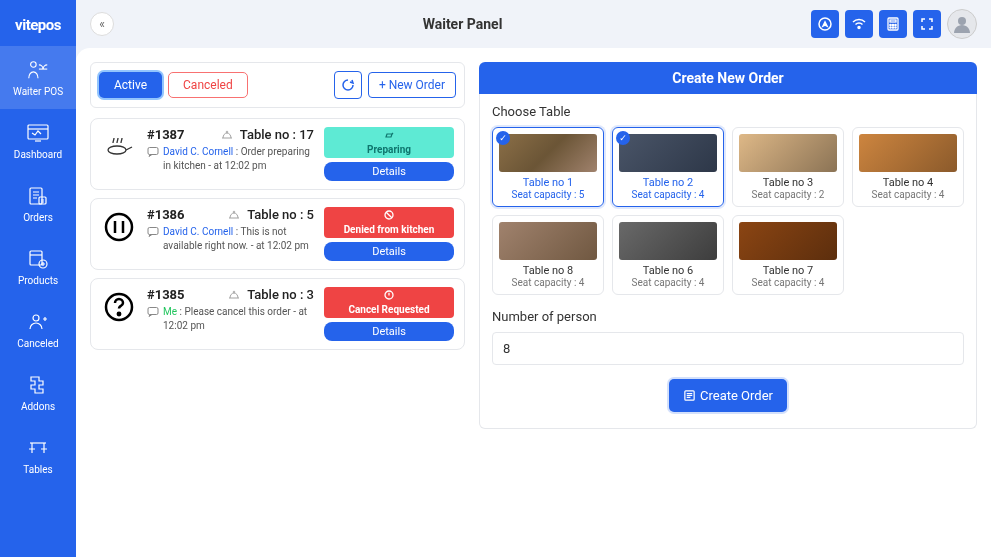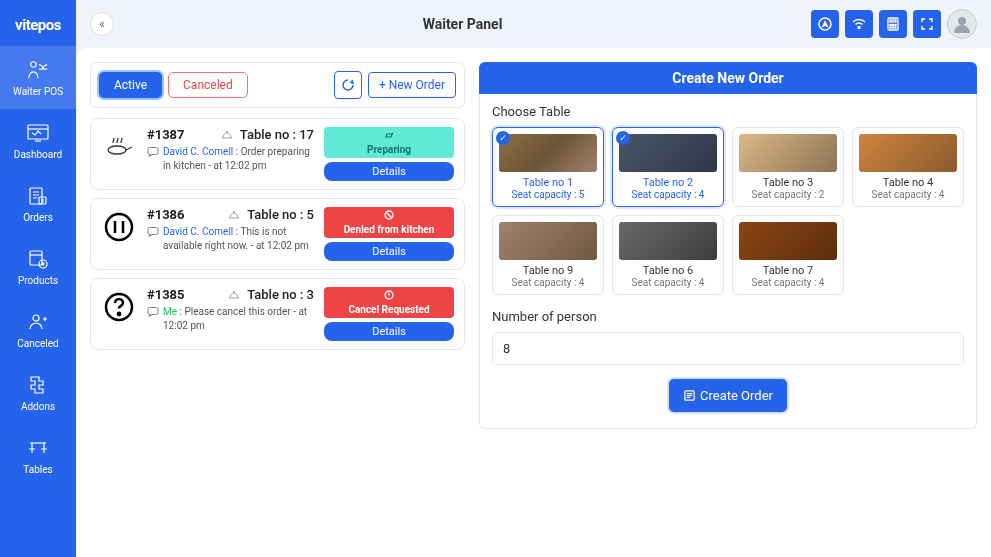--- a/index.html
+++ b/index.html
@@ -351,21 +351,21 @@
             </div>
             <div class="table-card">
 
     <div class="table-img"></div>
     <div class="table-name">Table no 4</div>
     <div class="table-cap">Seat capacity : 4</div>
             </div>
             <div class="table-card">
 
     <div class="table-img"></div>
-    <div class="table-name">Table no 9</div>
+    <div class="table-name">Table no 8</div>
     <div class="table-cap">Seat capacity : 4</div>
             </div>
             <div class="table-card">
 
     <div class="table-img"></div>
     <div class="table-name">Table no 6</div>
     <div class="table-cap">Seat capacity : 4</div>
             </div>
             <div class="table-card">
 

